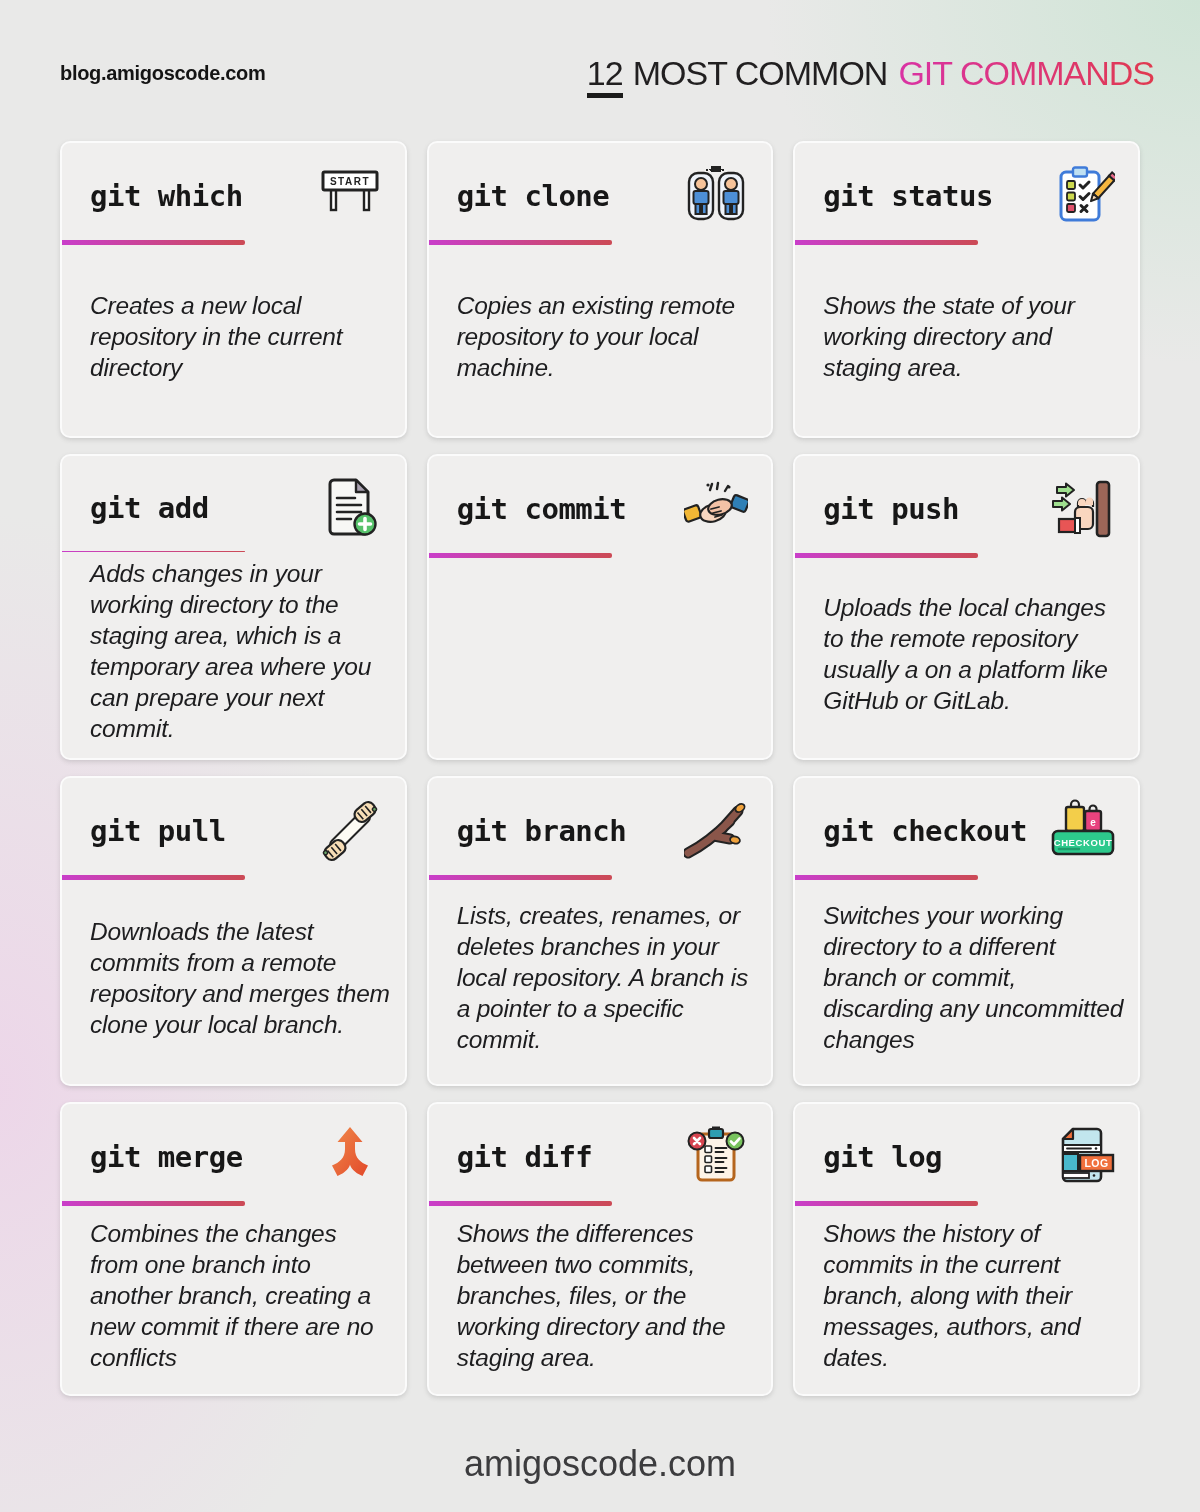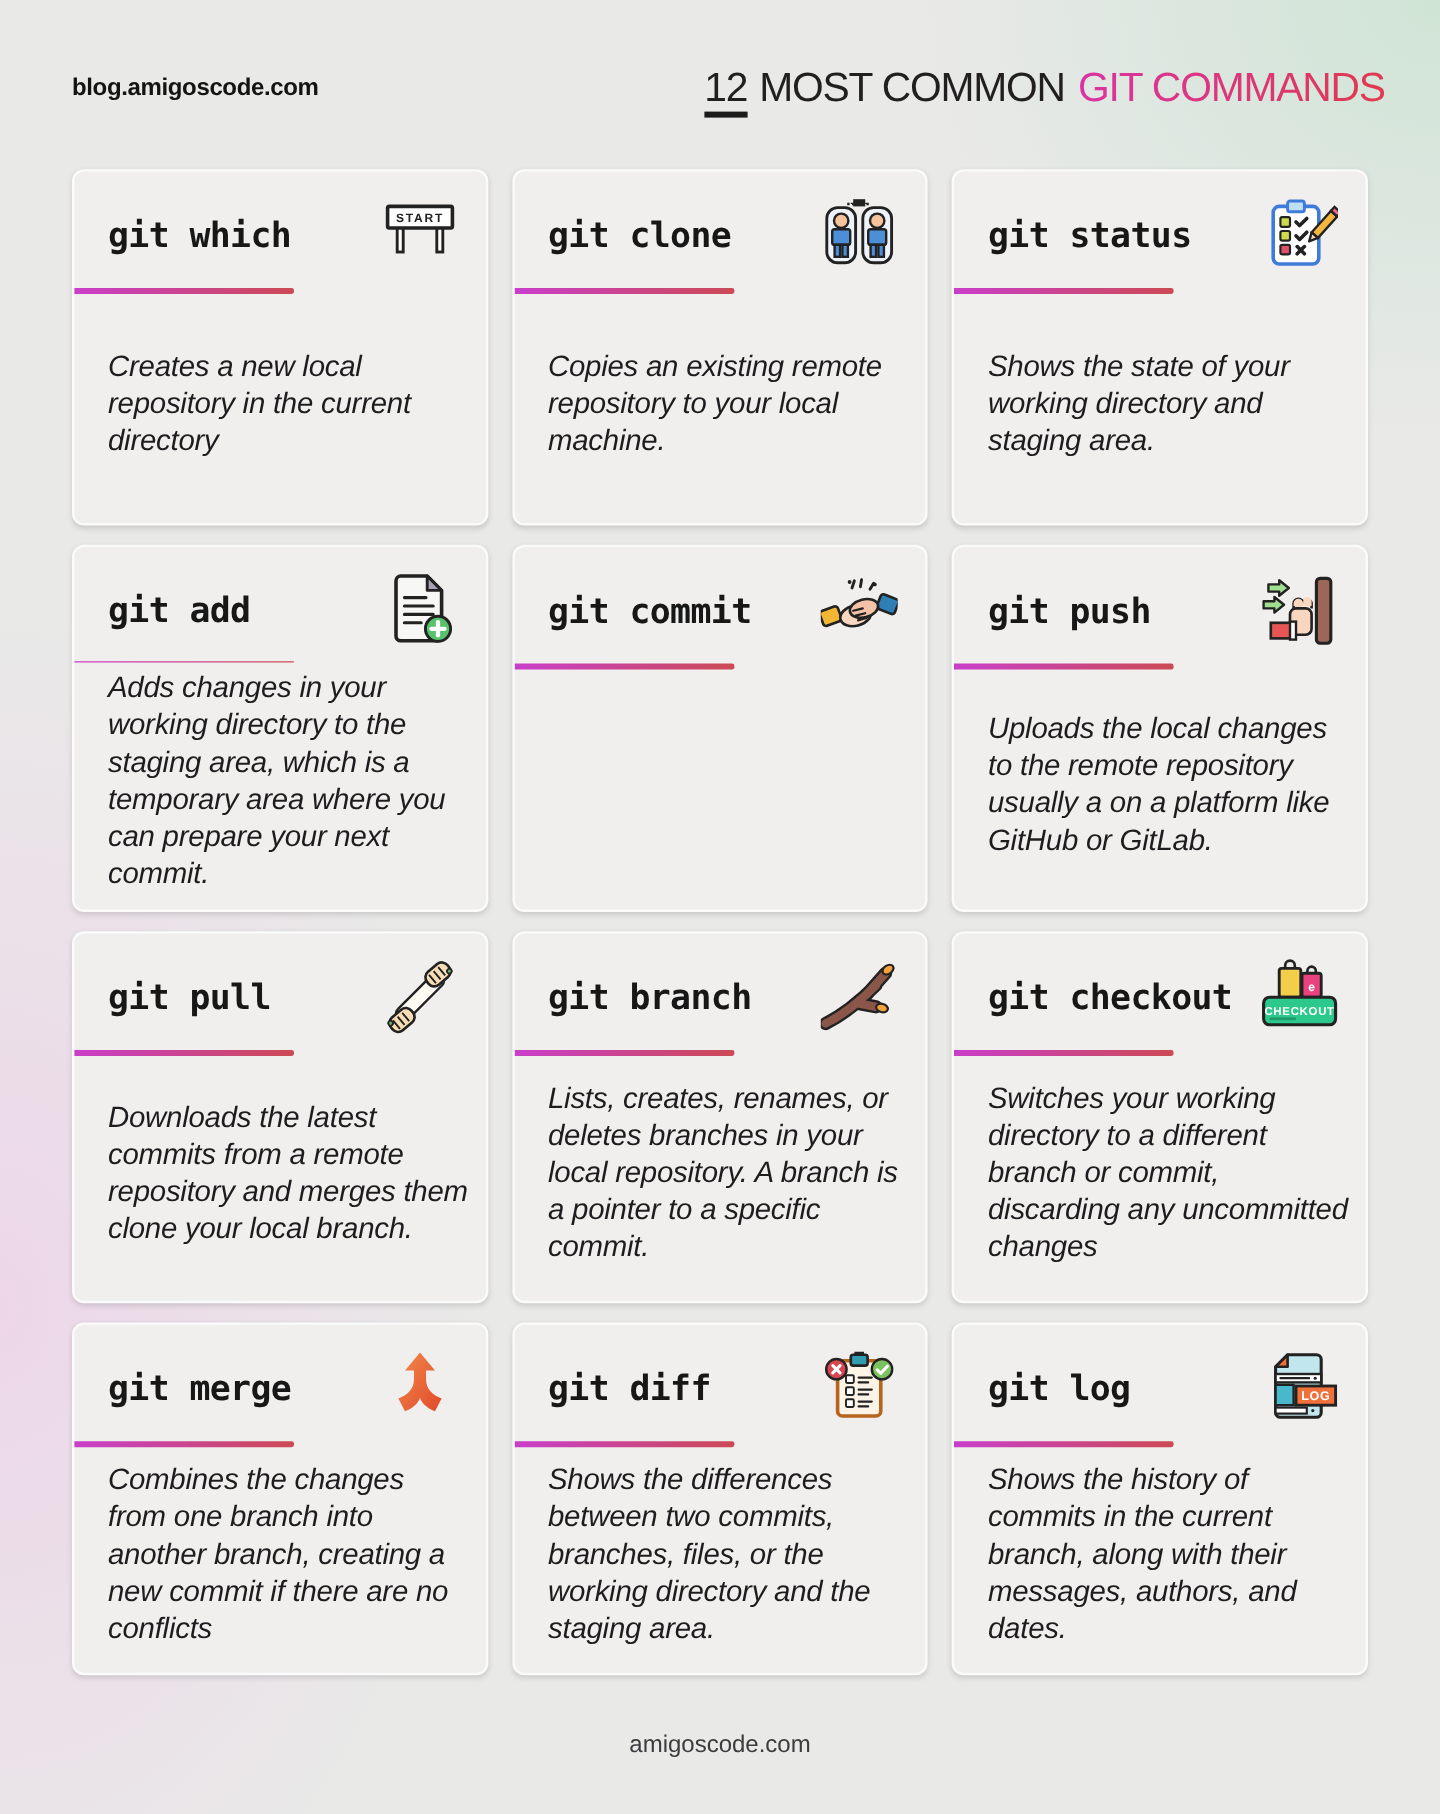--- a/index.html
+++ b/index.html
@@ -100,21 +100,21 @@
   .desc {
     font-size:24.5px;
     line-height:31px;
     color:#1d1d1f;
     letter-spacing:-0.2px;
     max-width:305px;
   }
   .footer {
     text-align:center;
     margin-top:47px;
-    font-size:20px;
+    font-size:36px;
     color:#3c3c3e;
   }
   svg text { font-family:"Liberation Sans", sans-serif; }
 </style>
 </head>
 <body>
 
 <div class="header">
   <div class="brand">blog.amigoscode.com</div>
   <div class="title"><span class="num">12</span><span class="rest">MOST COMMON</span><span class="accent">GIT COMMANDS</span></div>

